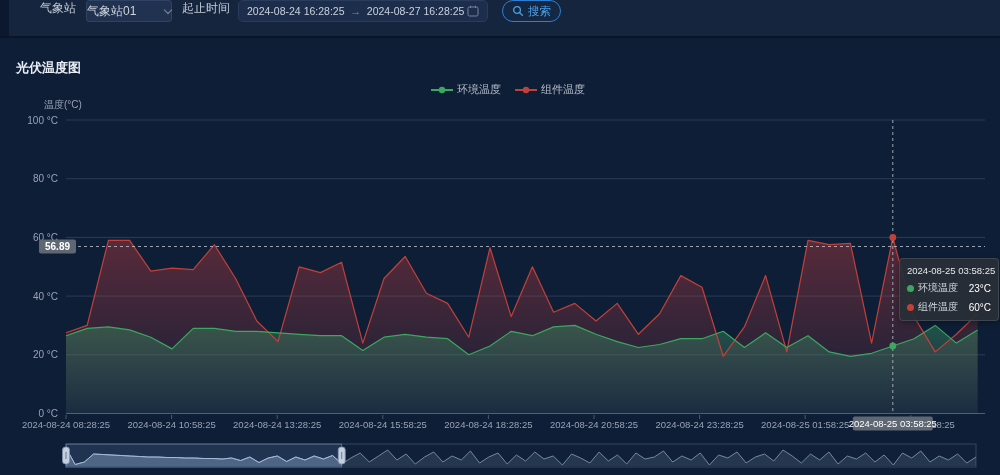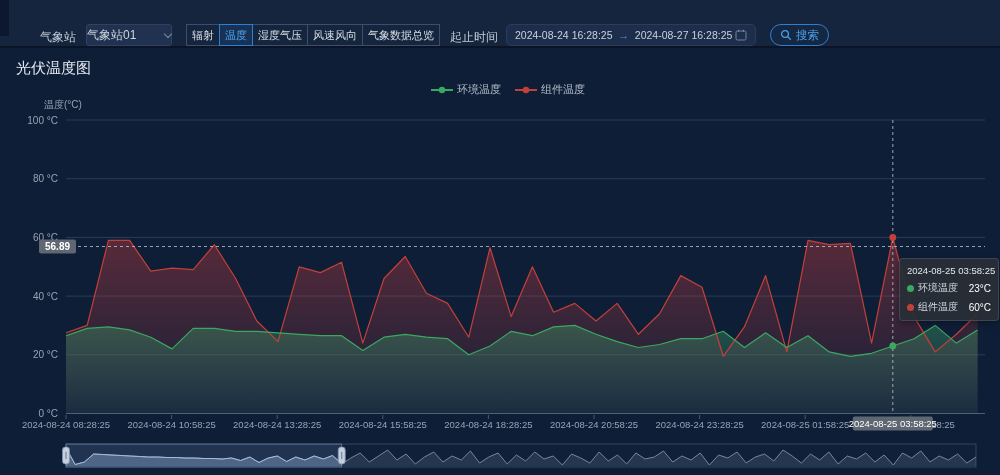--- a/index.html
+++ b/index.html
@@ -1,58 +1,51 @@
 <!DOCTYPE html>
 <html><head>
 <meta charset="utf-8">
 <style>
 *{margin:0;padding:0;box-sizing:border-box}
 html,body{width:1000px;height:475px;overflow:hidden}
 body{background:#0f1e37;font-family:"Liberation Sans",sans-serif;position:relative;color:#c3cbd6}
-header{position:absolute;top:0;left:0;right:0;height:48px;background:#15253e;border-bottom:2px solid #0a1426;display:flex;align-items:flex-end;z-index:5}
+header{position:absolute;top:0;left:0;right:0;height:38px;background:#15253e;border-bottom:2px solid #0a1426;display:flex;align-items:flex-start;z-index:5}
 .corner{position:absolute;left:0;top:0;width:9px;height:36px;background:#0c1830}
 .lbl{font-size:12px;color:#c3cbd6;white-space:nowrap}
 .lbl.first{margin-left:40px;margin-right:10px}
 .select{width:86px;height:22px;background:#213251;border:1px solid #2e4263;border-radius:3px;display:flex;align-items:center;padding:0 0;font-size:12px;color:#ccd4de;cursor:pointer}
 .select .txt{flex:1}
 .chev{width:6px;height:6px;border-right:1.3px solid #7d8ca3;border-bottom:1.3px solid #7d8ca3;transform:rotate(45deg);margin-top:-3px}
 .tabs{display:flex;margin-left:15px}
 .tab{height:22px;line-height:20px;padding:0 5px;border:1px solid #3c4e6c;font-size:11px;color:#d8dee6;margin-left:-1px;cursor:pointer;background:transparent;white-space:nowrap}
 .tab.active{border-color:#2d7fd3;color:#4da3f0;background:rgba(36,100,170,0.22);position:relative;z-index:2}
 .lbl.range-l{margin-left:10px;margin-right:8px}
 .range{width:250px;height:22px;background:#1d2e4c;border:1px solid #2a3c5c;border-radius:5px;display:flex;align-items:center;justify-content:space-between;padding:0 8px;font-size:10.5px;color:#c9d1dc;cursor:pointer;white-space:nowrap}
 .range .arr{color:#7b8aa2;font-size:11px;padding:0 3px}
 .search{margin-left:14px;height:22px;padding:0 9px;background:rgba(20,50,90,0.2);border:1px solid #2e7ed2;border-radius:11px;color:#4da0e8;font-size:11.5px;display:flex;align-items:center;gap:4px;font-family:inherit;cursor:pointer;white-space:nowrap}
-#chart-title{position:absolute;left:16px;top:59px;font-size:15px;font-weight:normal;color:#e6ecf2;z-index:2}
+#chart-title{position:absolute;left:16px;top:59px;font-size:13px;font-weight:bold;color:#e6ecf2;z-index:2}
 #legend{position:absolute;left:508px;top:82px;transform:translateX(-50%);display:flex;gap:14px;align-items:center;z-index:2}
 .leg{display:flex;align-items:center;gap:4px;font-size:11px;color:#b4bdc8;cursor:pointer}
 #chart{position:absolute;left:0;top:0;z-index:1}
 #tooltip{position:absolute;left:899px;top:258px;width:100px;background:rgba(40,46,54,0.93);border:1px solid rgba(120,130,145,0.3);border-radius:4px;padding:6px 7px;z-index:6;box-shadow:0 2px 6px rgba(0,0,0,0.35)}
 #tooltip .tt{font-size:9.5px;color:#e4e8ec;margin-bottom:4px;white-space:nowrap}
 .ttrow{display:flex;align-items:center;gap:4px;font-size:10px;color:#d4dae0;margin-top:5px;white-space:nowrap}
 .ttrow .dot{width:7px;height:7px;border-radius:50%}
 .ttrow .val{margin-left:auto;font-weight:normal;color:#fff;font-size:10px}
 </style>
 </head>
 <body>
 
 <header>
   <div class="corner"></div>
   <span class="lbl first">气象站</span>
   <div class="select">
     <span class="txt">气象站01</span>
     <span class="chev"></span>
   </div>
-  <div class="tabs" id="tabs">
-      <div class="tab">辐射</div>
-      <div class="tab active">温度</div>
-      <div class="tab">湿度气压</div>
-      <div class="tab">风速风向</div>
-      <div class="tab">气象数据总览</div>
-    </div>
   <span class="lbl range-l">起止时间</span>
   <div class="range">
     <span>2024-08-24 16:28:25</span>
     <span class="arr">→</span>
     <span>2024-08-27 16:28:25</span>
     <svg width="12" height="12" viewBox="0 0 12 12">
         <rect x="1" y="2" width="10" height="9" rx="1.5" fill="none" stroke="#76839a" stroke-width="1"></rect>
         <line x1="3.5" y1="0.8" x2="3.5" y2="3" stroke="#76839a" stroke-width="1"></line>
         <line x1="8.5" y1="0.8" x2="8.5" y2="3" stroke="#76839a" stroke-width="1"></line>
       </svg>

